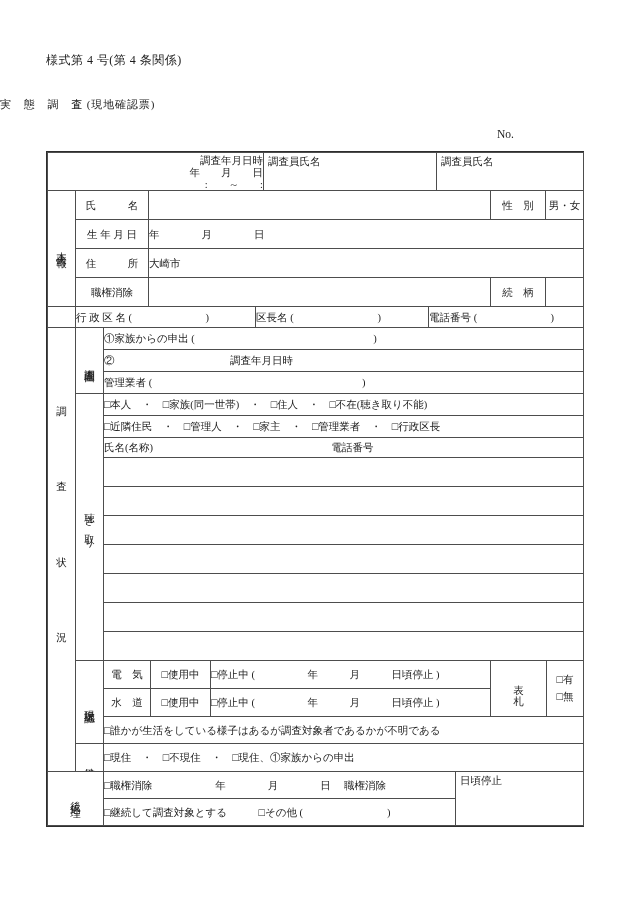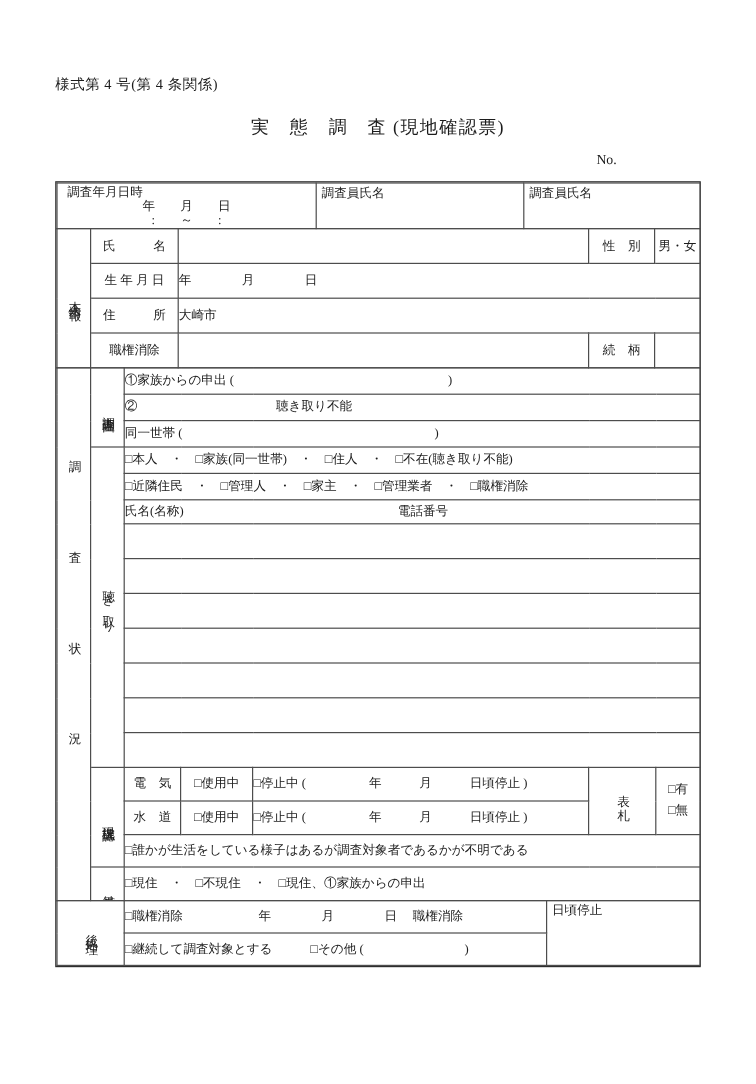--- a/index.html
+++ b/index.html
@@ -4,22 +4,22 @@
 <style>
   html,body{margin:0;padding:0;background:#ffffff;}
   body{
     width:630px;height:903px;position:relative;
     font-family:"Liberation Serif","DejaVu Serif",serif;
     color:#1c1c1c;
     -webkit-font-smoothing:antialiased;
   }
   .t{white-space:pre;}
   .abs{position:absolute;}
-  .form-no{left:46px;top:62px;font-size:12px;letter-spacing:0.04em;}
-  .title{left:0;top:97px;width:630px;text-align:center;font-size:15px;letter-spacing:0.08em;}
+  .form-no{left:46px;top:52px;font-size:12px;letter-spacing:0.04em;}
+  .title{left:0;top:97px;width:630px;text-align:left;font-size:11px;letter-spacing:0.08em;}
   .no-label{left:497px;top:128px;font-size:11.5px;text-align:right;}
   .formwrap{
     position:absolute;left:46px;top:151px;width:536px;
     border:1.5px solid #2e2e2e;background:#fff;
   }
   table.tbl{
     border-collapse:collapse;table-layout:fixed;width:536px;
     margin-top:-1px;
   }
   table.tbl:first-child{margin-top:0;}
@@ -51,21 +51,21 @@
     writing-mode:vertical-rl;text-orientation:upright;
     display:inline-block;
   }
   .sp-tight{letter-spacing:0.22em;}
   .sp-vtight{letter-spacing:0.08em;}
   .sp-med{letter-spacing:0.45em;}
   .sp-plate{letter-spacing:1.1em;}
   .sp-post{letter-spacing:0.35em;}
   .sp-spread{letter-spacing:7.2em;}
   .two-line{white-space:pre-line;text-align:left;display:inline-block;line-height:1.6;}
-  .hdr-line{line-height:1.12;}
+  .hdr-line{line-height:1.12;text-align:right;}
 </style>
 </head>
 <body>
 
 <div class="abs form-no t">様式第 4 号(第 4 条関係)</div>
 <div class="abs title t">実　態　調　査 (現地確認票)</div>
 <div class="abs no-label t">No.</div>
 
 <div class="formwrap">
 
@@ -120,20 +120,36 @@
     </tr>
     <tr class="rh29">
       <td class="ctrc"><span class="t">職権消除</span></td>
       <td class="lft"></td>
       <td class="ctrc"><span class="t">続　柄</span></td>
       <td class="lft"></td>
     </tr>
   </tbody>
     </table>
 
+  <table class="tbl">
+    <colgroup>
+        <col style="width:28px">
+        <col style="width:180px">
+        <col style="width:173px">
+        <col style="width:155px">
+      </colgroup>
+    <tbody>
+        <tr class="rh21">
+      <td></td>
+      <td class="lft pl8"><span class="t">行 政 区 名 (　　　　　　　)</span></td>
+      <td class="lft pl6"><span class="t">区長名 (　　　　　　　　)</span></td>
+      <td class="lft pl6"><span class="t">電話番号 (　　　　　　　)</span></td>
+    </tr>
+  </tbody>
+    </table>
 
   <table class="tbl">
     <colgroup>
         <col style="width:28px">
         <col style="width:28px">
         <col style="width:47px">
         <col style="width:60px">
         <col style="width:280px">
         <col style="width:56px">
         <col style="width:37px">
@@ -142,33 +158,33 @@
         <tr class="rh22">
       <td rowspan="17" class="ctrc">
         <span class="v sp-spread">調査状況</span>
       </td>
       <td rowspan="3" class="ctrc">
         <span class="v sp-vtight">調査理由</span>
       </td>
       <td colspan="5" class="lft pl6"><span class="t">①家族からの申出 (　　　　　　　　　　　　　　　　　)</span></td>
     </tr>
     <tr class="rh22">
-      <td colspan="5" class="lft pl6"><span class="t">②　　　　　　　　　　　聴き取り不能</span></td>
-    </tr>
-    <tr class="rh22">
-      <td colspan="5" class="lft pl6"><span class="t">同一世帯 (　　　　　　　　　　　　　　　　　　　　)</span></td>
+      <td colspan="5" class="lft pl6"><span class="t">②　　　　　　　　　　　調査年月日時</span></td>
+    </tr>
+    <tr class="rh22">
+      <td colspan="5" class="lft pl6"><span class="t">管理業者 (　　　　　　　　　　　　　　　　　　　　)</span></td>
     </tr>
     <tr class="rh22">
       <td rowspan="10" class="ctrc">
         <span class="v sp-med">聴き取り</span>
       </td>
       <td colspan="5" class="lft pl14"><span class="t">□本人　・　□家族(同一世帯)　・　□住人　・　□不在(聴き取り不能)</span></td>
     </tr>
     <tr class="rh22">
-      <td colspan="5" class="lft pl14"><span class="t">□近隣住民　・　□管理人　・　□家主　・　□管理業者　・　□職権消除</span></td>
+      <td colspan="5" class="lft pl14"><span class="t">□近隣住民　・　□管理人　・　□家主　・　□管理業者　・　□行政区長</span></td>
     </tr>
     <tr class="rh20">
       <td colspan="5" class="lft pl4"><span class="t">氏名(名称)　　　　　　　　　　　　　　　　　電話番号</span></td>
     </tr>
     <tr class="rh29">
           <td colspan="5"></td>
         </tr>
     <tr class="rh29">
           <td colspan="5"></td>
         </tr>

